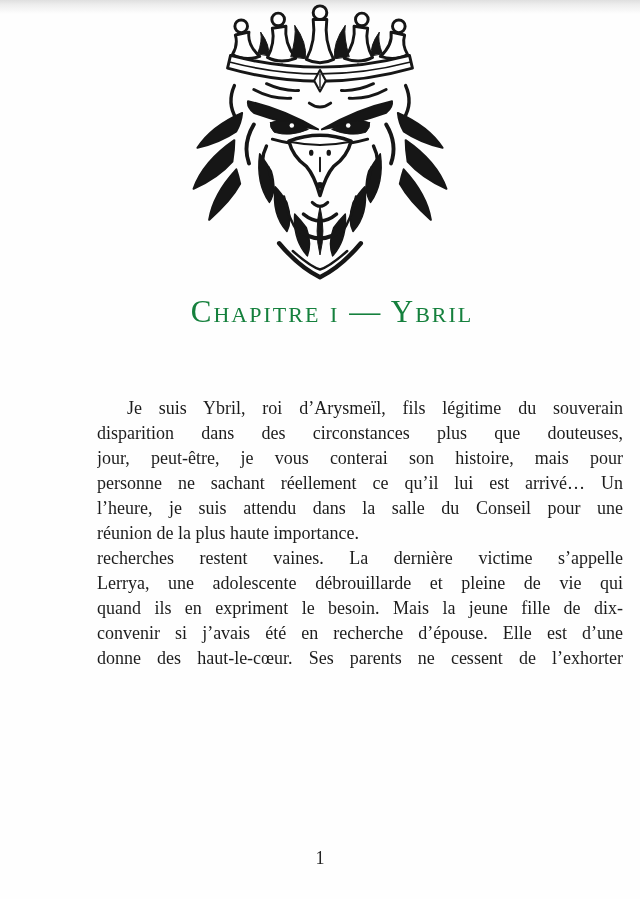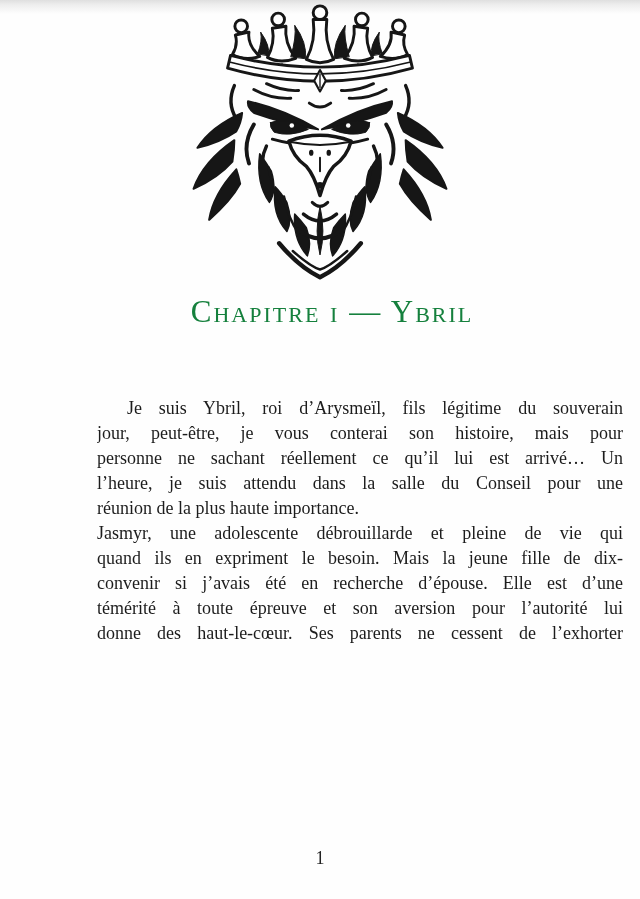--- a/index.html
+++ b/index.html
@@ -128,26 +128,27 @@
           <path d="M122 258 Q140 274 150 277 Q160 274 178 258" stroke-width="2.5"></path>
         </g>
       </g>
     </svg>
   </div>
 
   <h1 class="chapter-title">Chapitre i — Ybril</h1>
 
   <div class="body-text">
       <div class="line indent">Je suis Ybril, roi d’Arysmeïl, fils légitime du souverain</div>
+      <div class="line">disparition dans des circonstances plus que douteuses,</div>
       <div class="line">jour, peut-être, je vous conterai son histoire, mais pour</div>
       <div class="line">personne ne sachant réellement ce qu’il lui est arrivé… Un</div>
       <div class="line">l’heure, je suis attendu dans la salle du Conseil pour une</div>
       <div class="line endpara">réunion de la plus haute importance.</div>
-      <div class="line">Jasmyr, une adolescente débrouillarde et pleine de vie qui</div>
+      <div class="line">recherches restent vaines. La dernière victime s’appelle</div>
+      <div class="line">Lerrya, une adolescente débrouillarde et pleine de vie qui</div>
       <div class="line">quand ils en expriment le besoin. Mais la jeune fille de dix-</div>
       <div class="line">convenir si j’avais été en recherche d’épouse. Elle est d’une</div>
-      <div class="line">témérité à toute épreuve et son aversion pour l’autorité lui</div>
       <div class="line">donne des haut-le-cœur. Ses parents ne cessent de l’exhorter</div>
     </div>
 
   <div class="page-number">1</div>
 
 </div>
 
 </body></html>

